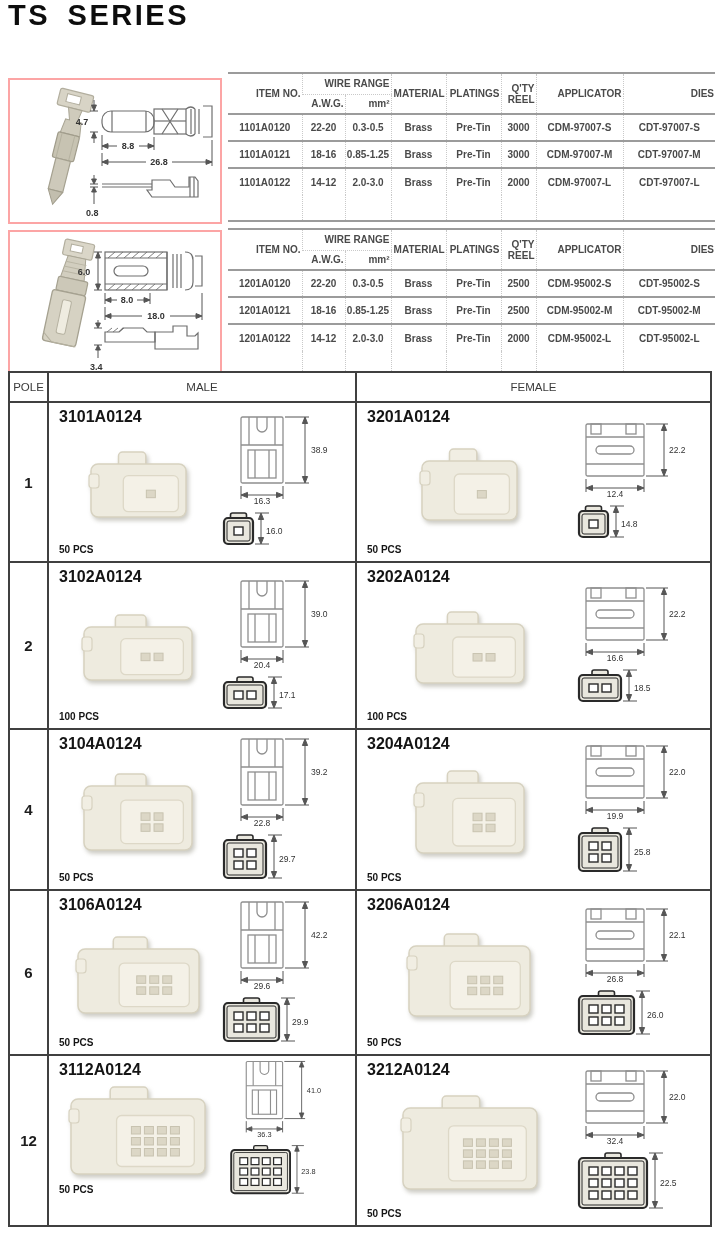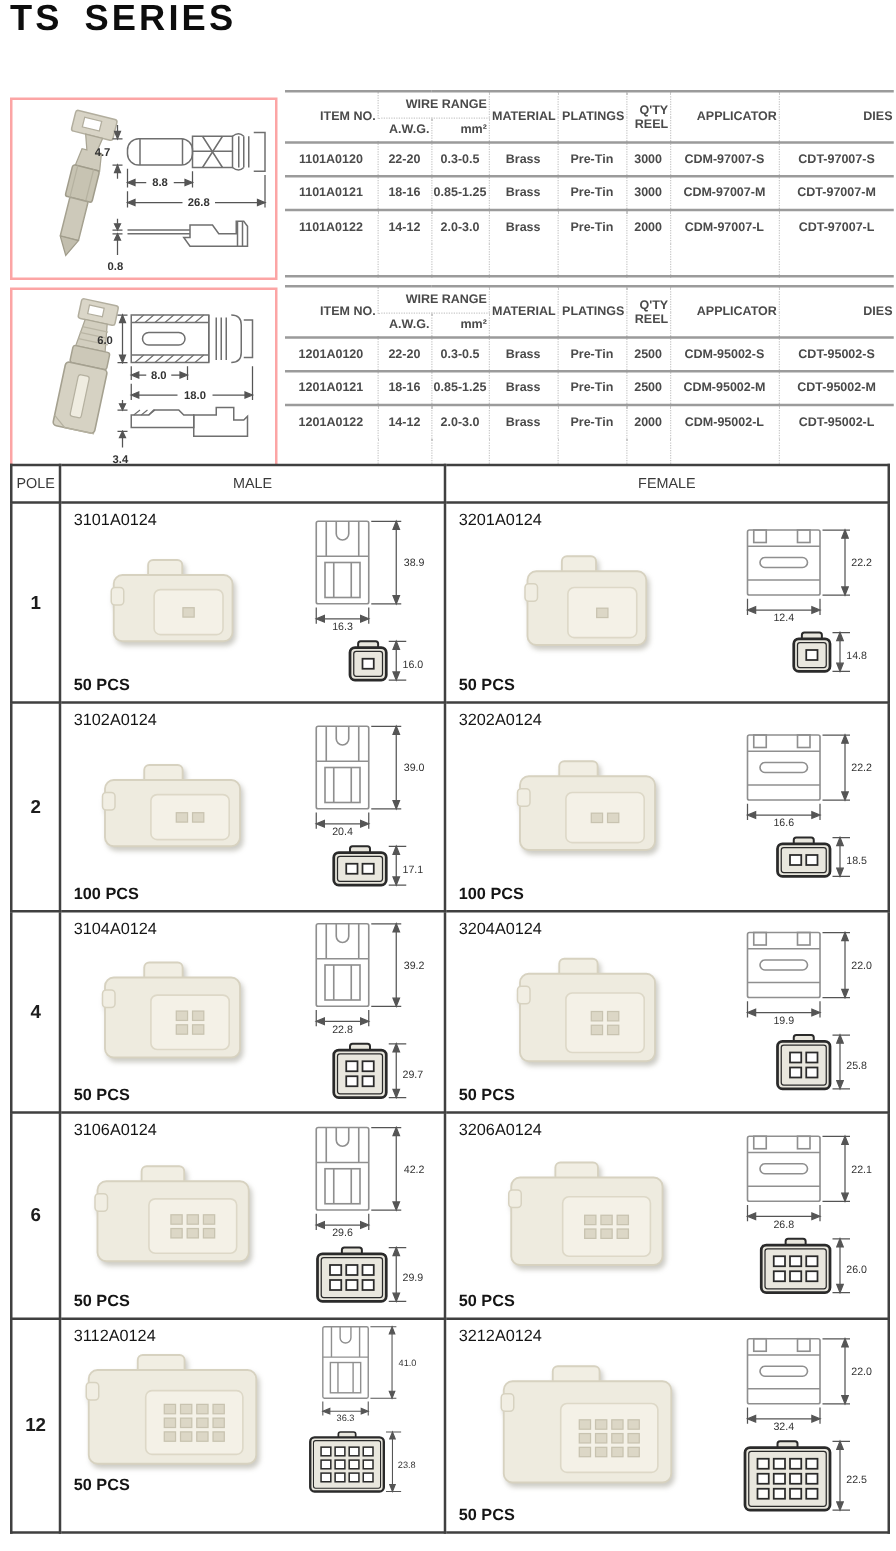--- a/index.html
+++ b/index.html
@@ -29,25 +29,25 @@
   .spec-table tbody tr.spacer.withline{border-bottom:2px solid #9b9b9b}
   .spec-table th + th, .spec-table td + td{border-left:1px dotted #c9c9c9}
 
   .main-table{position:absolute;left:8px;top:371px;width:702px;border-collapse:collapse;table-layout:fixed}
   .main-table th,.main-table td{border:2px solid #404040}
   .main-table thead th{height:30px;font-size:11.5px;font-weight:normal;color:#3a3a3a;text-align:center;background:#fff}
   .pole-cell{text-align:center;font-weight:bold;font-size:15px;color:#1d1d1d;vertical-align:middle}
   .prod-cell{padding:0;vertical-align:top}
   .prod-inner{display:flex}
   .prod-left{flex:1;display:flex;flex-direction:column;padding:5px 2px 5px 10px;min-width:0}
-  .part-no{font-weight:normal;font-size:13px;color:#151515}
-  .qty{font-weight:bold;font-size:13px;color:#151515}
+  .part-no{font-weight:bold;font-size:16px;color:#151515}
+  .qty{font-weight:bold;font-size:10px;color:#151515}
   .photo-wrap{flex:1;display:flex;align-items:center;justify-content:center}
   .photo-svg{filter:drop-shadow(2px 3px 2px rgba(110,105,85,0.35))}
-  .prod-draw{width:134px;display:flex;flex-direction:column;align-items:flex-end;justify-content:center;gap:5px;padding:2px 4px 2px 0}
+  .prod-draw{width:134px;display:flex;flex-direction:column;align-items:flex-start;justify-content:center;gap:5px;padding:2px 4px 2px 0}
   svg text{font-family:"Liberation Sans",sans-serif}
 </style>
 </head>
 <body>
 
 <div class="page">
 
   <div class="title">
     <div>TS SERIES</div>
   </div>

